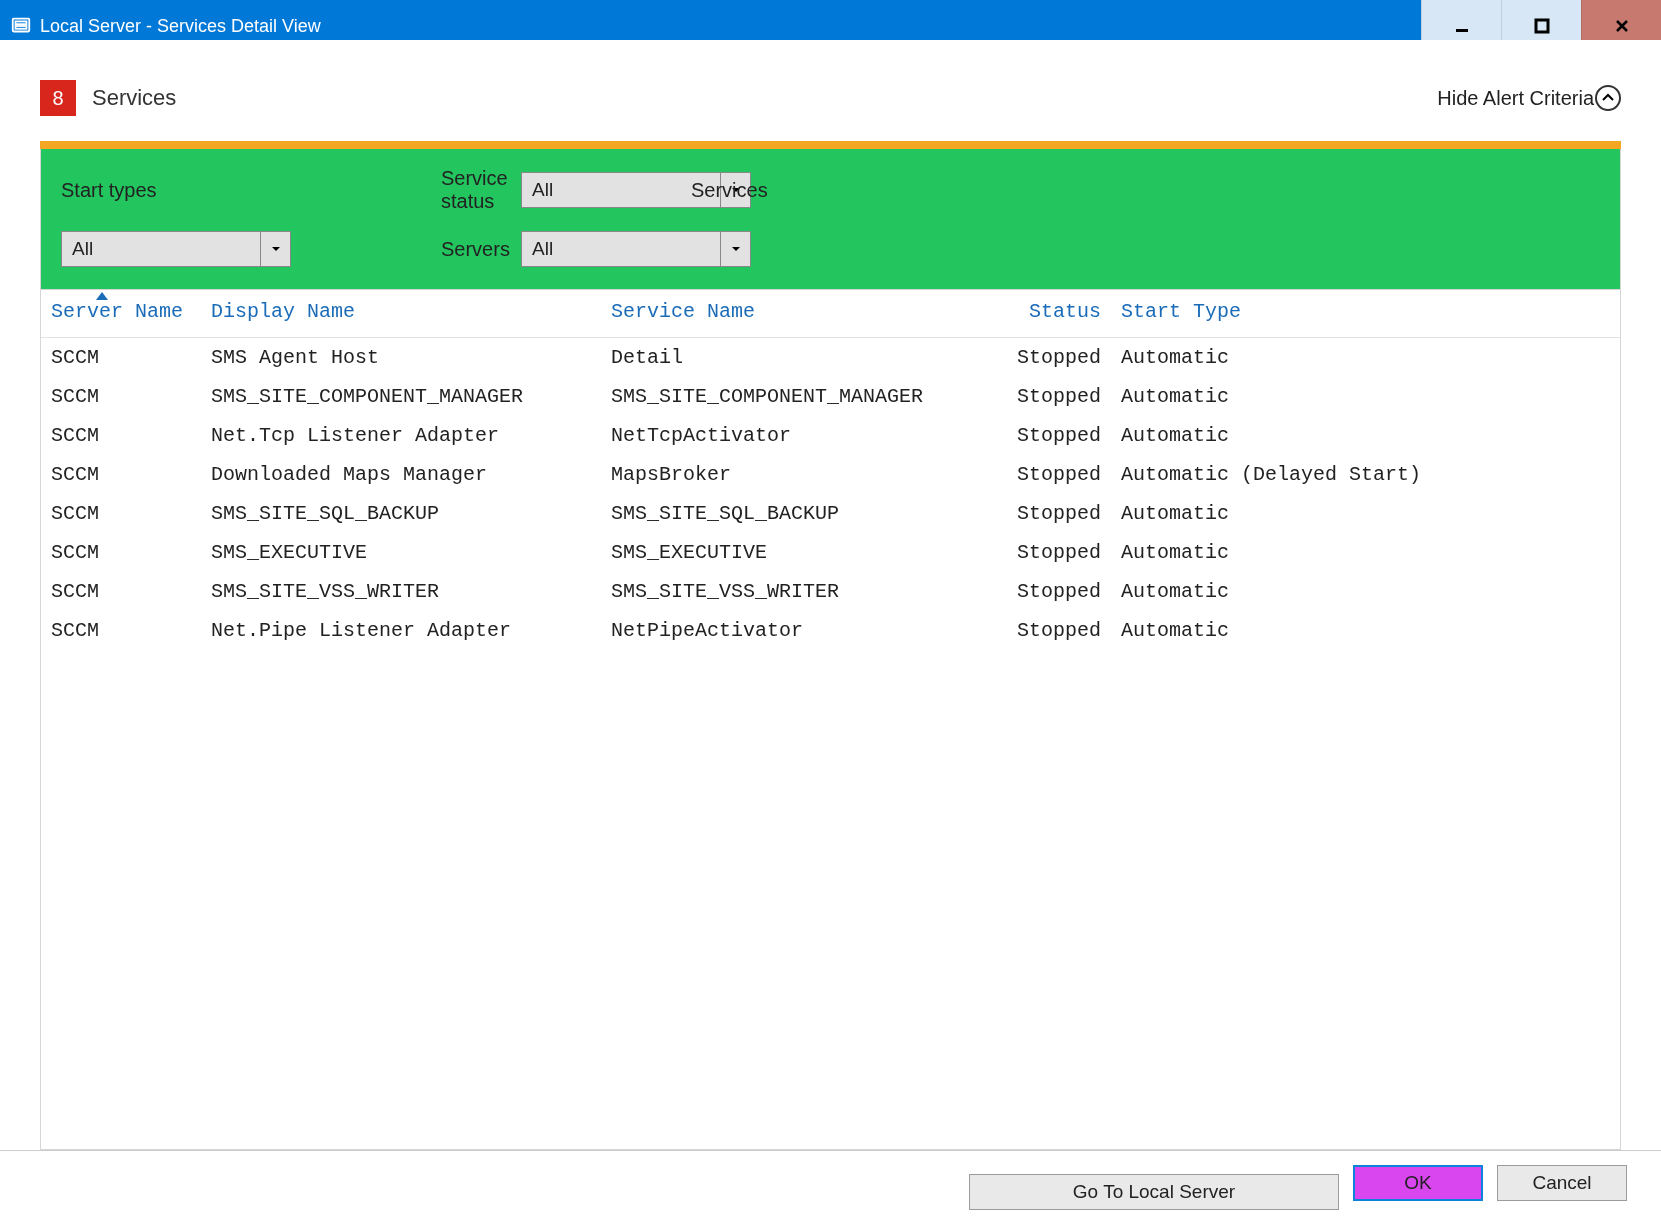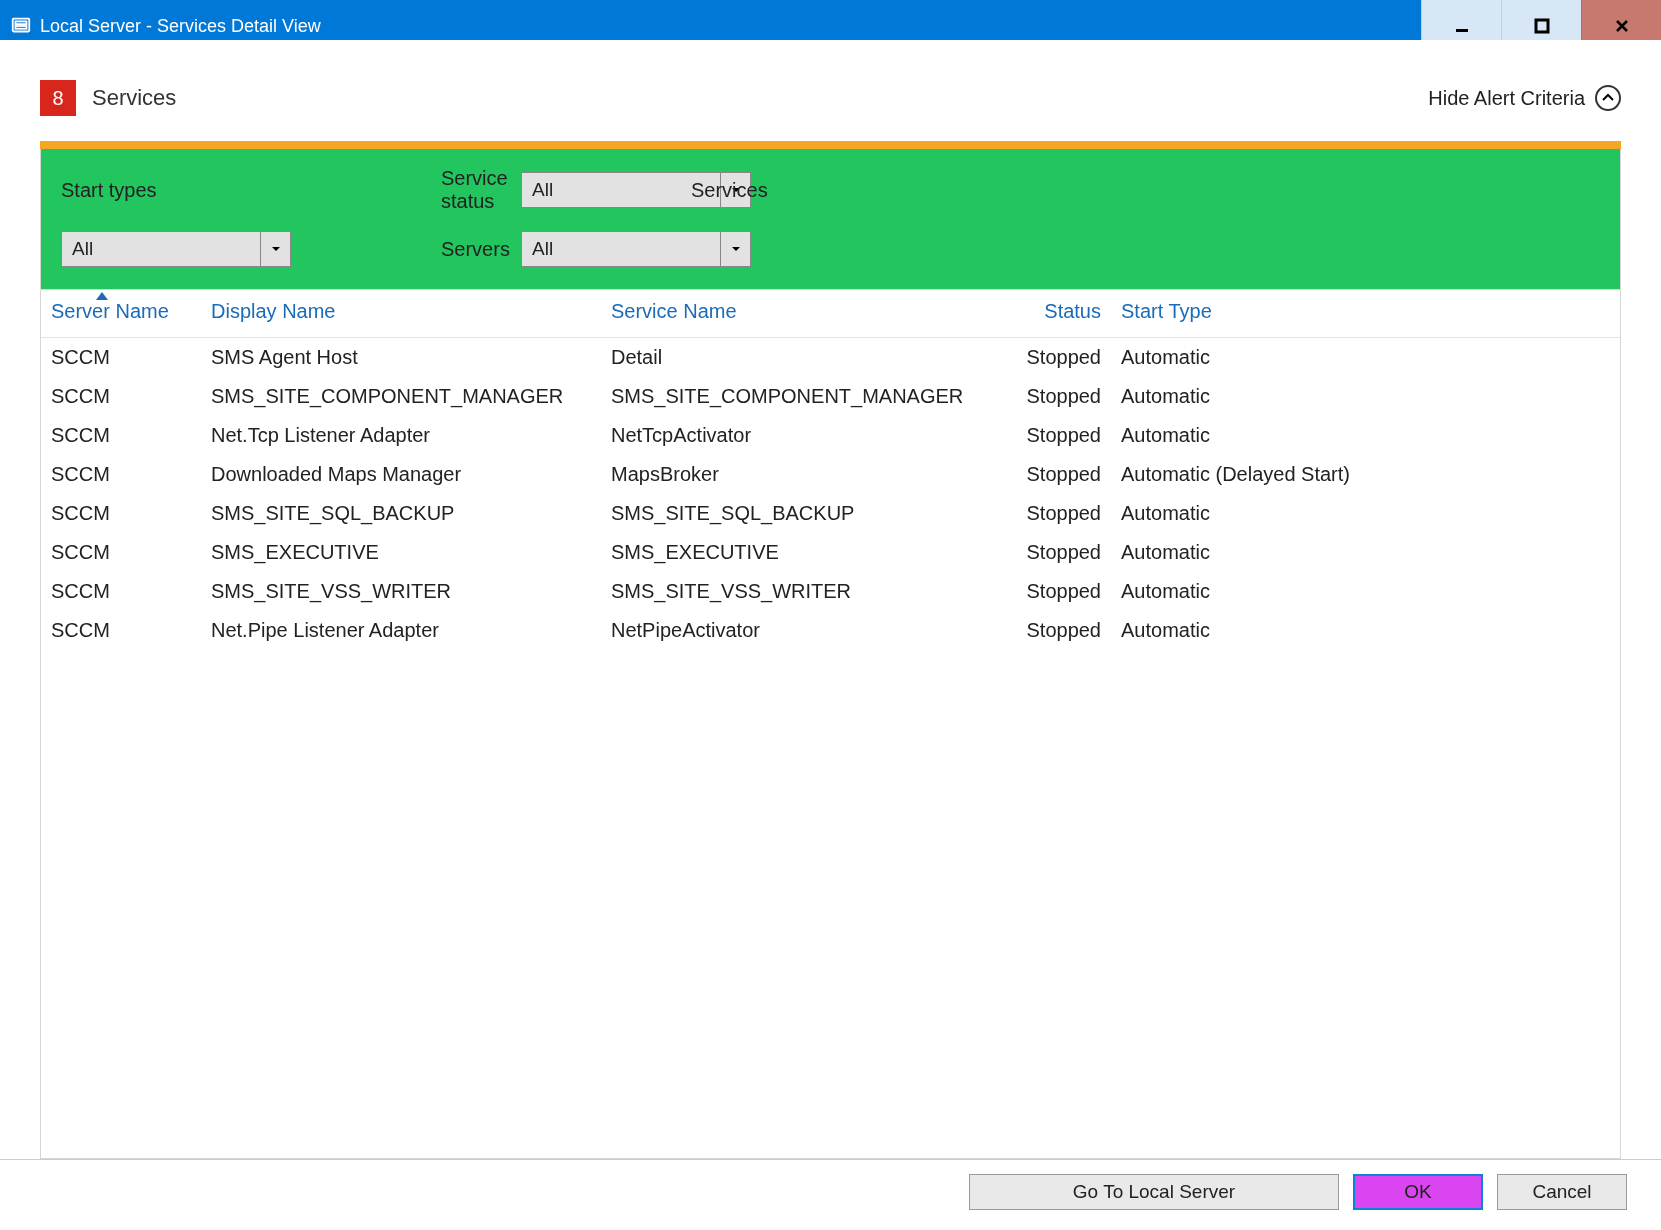--- a/index.html
+++ b/index.html
@@ -49,21 +49,21 @@
   .count-badge {
     width: 36px; height: 36px;
     background: #d9261c;
     color: #fff;
     font-size: 20px;
     display: flex; align-items:center; justify-content:center;
     margin-right: 16px;
   }
   .section-title { font-size: 22px; color: #333; }
   .header-row .spacer { flex:1; }
-  .hide-criteria { font-size: 20px; color: #222; margin-right: 10px; }
+  .hide-criteria { font-size: 20px; color: #222; margin-right: 1px; }
   .circle-btn {
     width: 26px; height: 26px;
     border: 2px solid #333; border-radius: 50%;
     display:flex; align-items:center; justify-content:center;
   }
   .circle-btn svg { width:12px; height:12px; }
 
   .panel-wrap { padding: 0 40px; flex:1; display:flex; flex-direction:column; }
   .orange-bar { height: 8px; background: #f5a623; }
   .filter-panel {
@@ -99,21 +99,21 @@
 
   
   .table-wrap {
     border: 1px solid #d6d6d6;
     border-top: none;
     flex:1;
     overflow:auto;
     background:#fff;
     padding-bottom: 8px;
   }
-  table { width: 100%; border-collapse: collapse; font-size: 20px; color:#222; }
+  table { width: 100%; border-collapse: collapse; font-size: 20px; color:#222;font-family:Liberation Mono, monospace; }
   thead th {
     text-align: left;
     color: #1a6bb8;
     font-weight: normal;
     padding: 10px 10px 14px 10px;
     border-bottom: 1px solid #e3e3e3;
     position: relative;
   }
   thead th.sorted::before {
     content: "";
@@ -144,21 +144,21 @@
   .btn {
     height: 36px;
     padding: 0 20px;
     min-width: 130px;
     background: #e9e9e9;
     border: 1px solid #9b9b9b;
     font-size: 19px;
     color: #222;
     display:flex; align-items:center; justify-content:center;
   }
-  .btn.wide { min-width: 370px; }
+  .btn.wide { min-width: 370px; margin-top: 9px; }
   .btn.primary { border: 2px solid #0a84d8; background:#d946ef; }
 </style>
 </head>
 <body>
 
 <div class="titlebar">
   <span class="app-icon">
     <svg viewBox="0 0 24 24" fill="none" stroke="#fff" stroke-width="2">
       <rect x="3" y="4" width="18" height="14" rx="1"></rect>
       <rect x="6" y="7" width="12" height="3"></rect>

